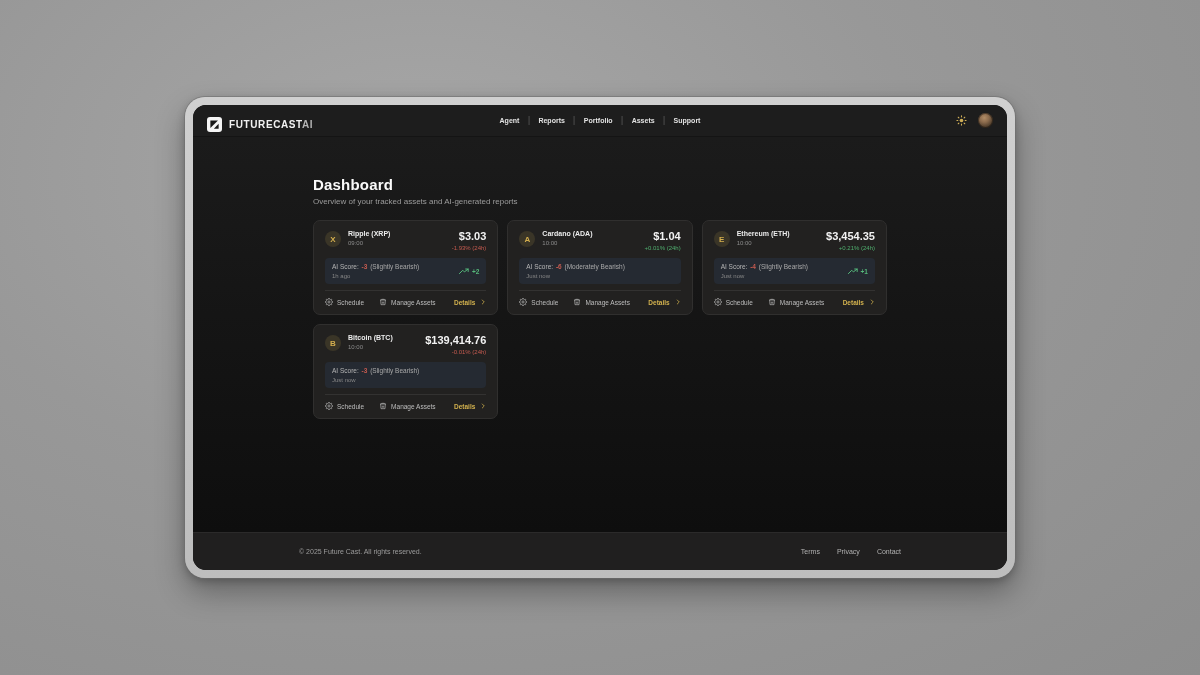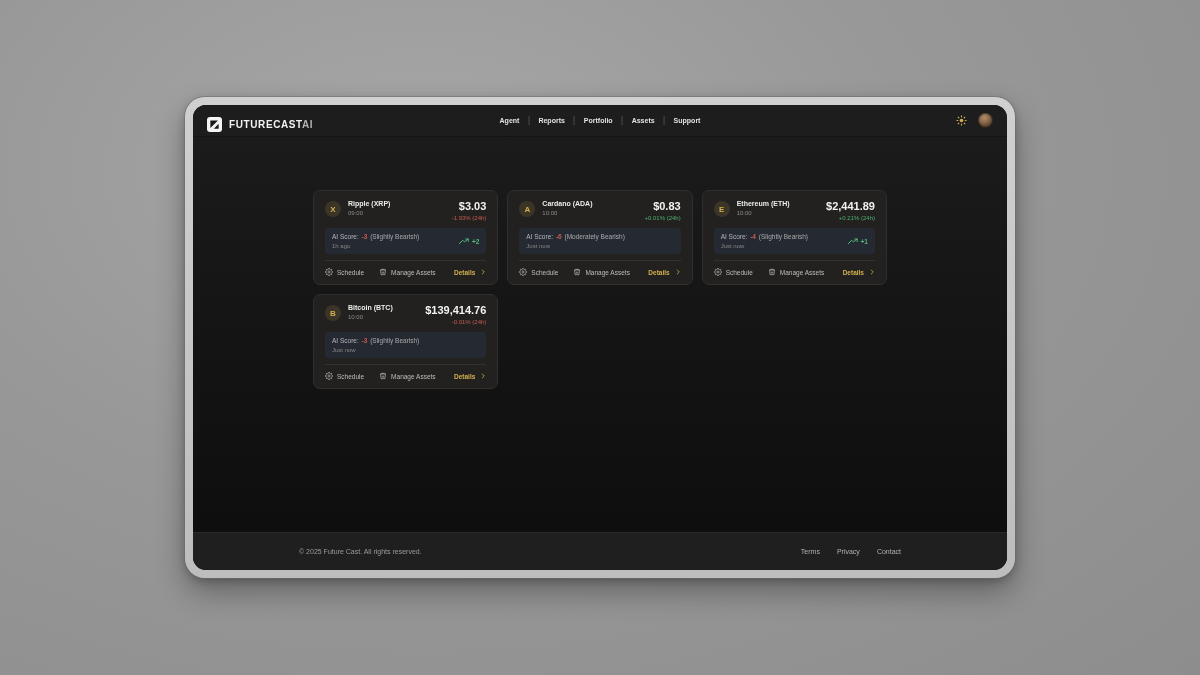--- a/index.html
+++ b/index.html
@@ -149,20 +149,22 @@
             <circle cx="12" cy="12" r="4" fill="#cfae57" stroke="none"></circle>
             <path d="M12 2v2M12 20v2M4.9 4.9l1.4 1.4M17.7 17.7l1.4 1.4M2 12h2M20 12h2M4.9 19.1l1.4-1.4M17.7 6.3l1.4-1.4"></path>
           </svg>
         </span>
         <span class="avatar"></span>
       </div>
     </div>
 
     <div class="main">
       <div class="container">
+        <div class="page-title">Dashboard</div>
+        <div class="page-subtitle">Overview of your tracked assets and AI-generated reports</div>
 
         <div class="grid">
 
           <div class="card">
             <div class="card-head">
               <div class="asset-icon">X</div>
               <div class="asset-meta">
                 <div class="asset-name">Ripple (XRP)</div>
                 <div class="asset-time">09:00</div>
               </div>
@@ -211,21 +213,21 @@
           </div>
 
           <div class="card">
             <div class="card-head">
               <div class="asset-icon">A</div>
               <div class="asset-meta">
                 <div class="asset-name">Cardano (ADA)</div>
                 <div class="asset-time">10:00</div>
               </div>
               <div class="price-box">
-                <div class="asset-price">$0.83</div>
+                <div class="asset-price">$1.04</div>
                 <div class="asset-change pos">+0.01% (24h)</div>
               </div>
             </div>
             <div class="ai-panel">
               <div>
                 <div class="ai-line"><span>AI Score:</span> <span class="ai-score">-6</span> <span class="ai-desc">(Moderately Bearish)</span></div>
                 <div class="ai-updated">Just now</div>
               </div>
             </div>
             <div class="card-actions">
@@ -255,21 +257,21 @@
           </div>
 
           <div class="card">
             <div class="card-head">
               <div class="asset-icon">E</div>
               <div class="asset-meta">
                 <div class="asset-name">Ethereum (ETH)</div>
                 <div class="asset-time">10:00</div>
               </div>
               <div class="price-box">
-                <div class="asset-price">$2,441.89</div>
+                <div class="asset-price">$3,454.35</div>
                 <div class="asset-change pos">+0.21% (24h)</div>
               </div>
             </div>
             <div class="ai-panel">
               <div>
                 <div class="ai-line"><span>AI Score:</span> <span class="ai-score">-4</span> <span class="ai-desc">(Slightly Bearish)</span></div>
                 <div class="ai-updated">Just now</div>
               </div>
               <div class="ai-trend">
                 <svg viewBox="0 0 24 14" fill="none" stroke="#55b77a" stroke-width="2.4" stroke-linecap="round" stroke-linejoin="round">

